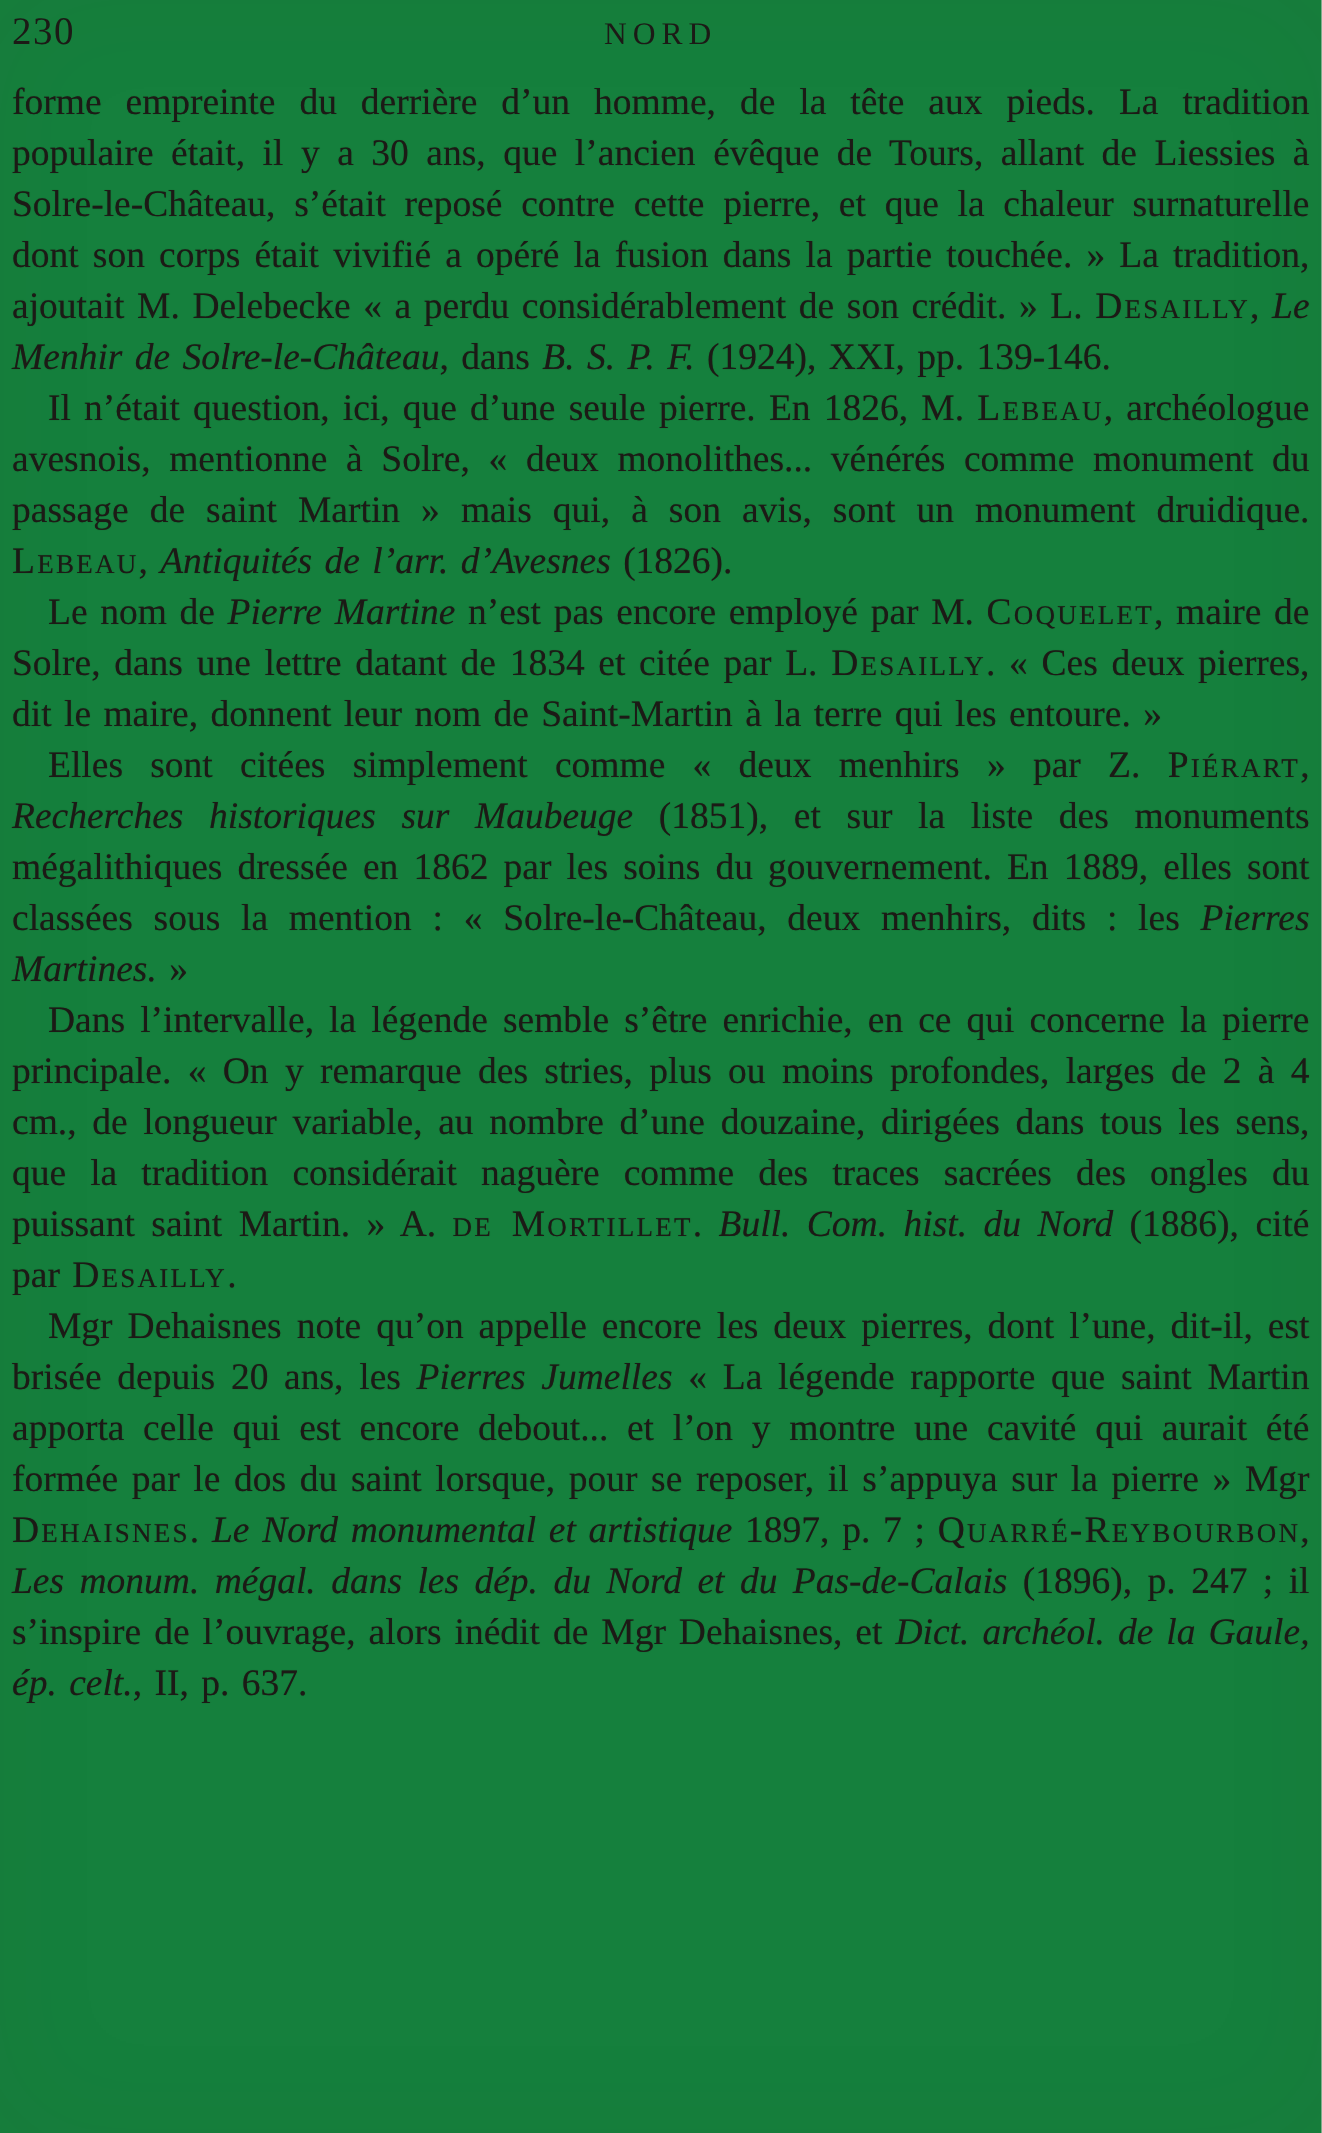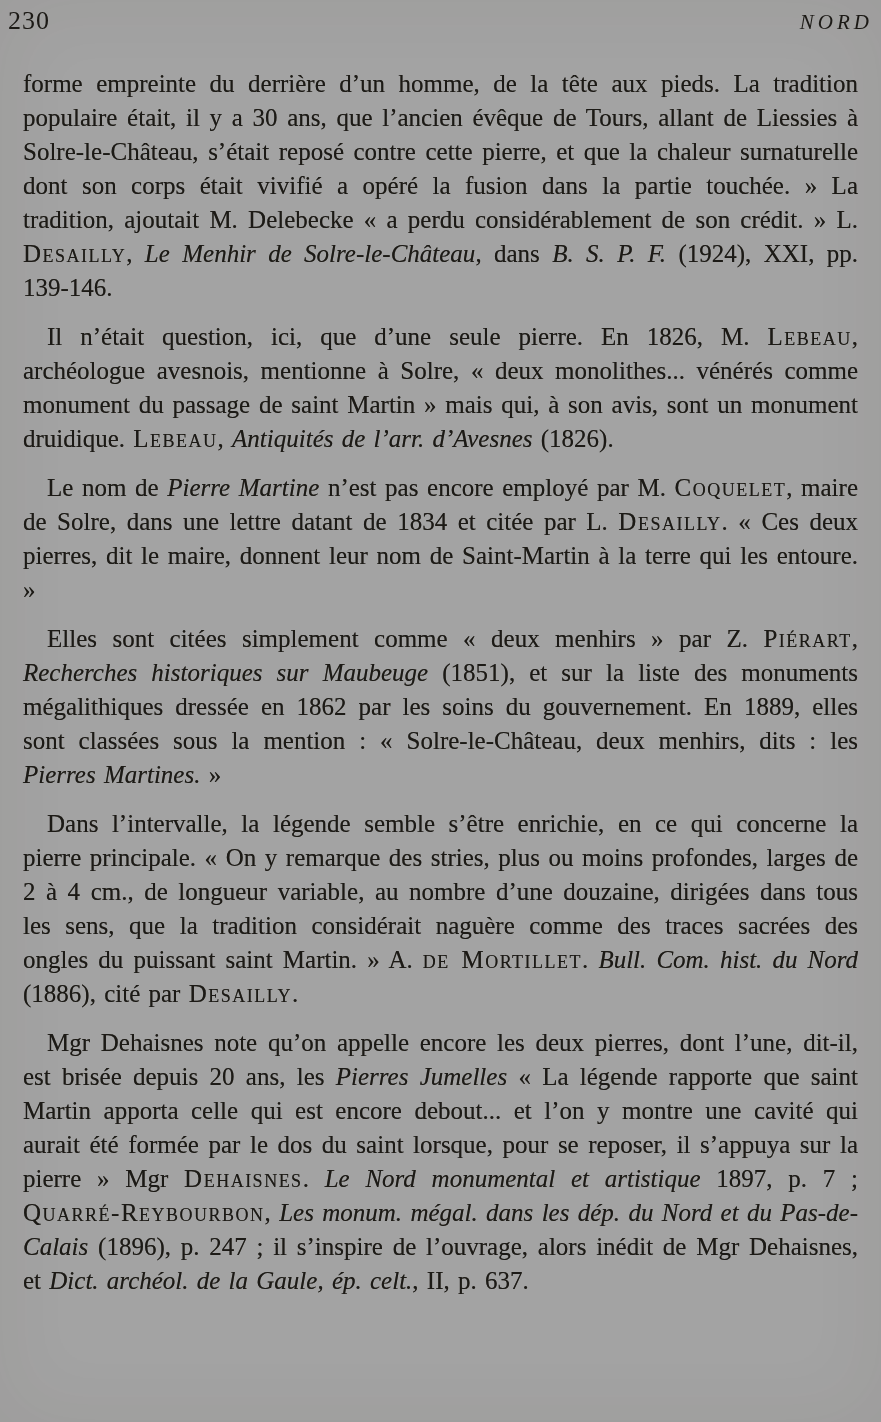--- a/index.html
+++ b/index.html
@@ -5,55 +5,54 @@
   html, body {
     margin: 0;
     padding: 0;
     background: #d8d6d2;
   }
   .page {
     position: relative;
     width: 881px;
     height: 1422px;
     margin: 0 auto;
-    background: #a3a3a3;
+    background: #15803d;
     color: #1c1a16;
     font-family: "Liberation Serif", "DejaVu Serif", serif;
     box-sizing: border-box;
     padding: 6px 8px 0 8px;
     overflow: hidden;
     box-shadow: inset 0 0 80px rgba(60,50,30,0.06);
   }
   .page-header {
     position: relative;
     height: 46px;
   }
   .page-number {
     position: absolute;
     left: 0;
     top: 0;
     font-size: 26px;
     letter-spacing: 1px;
   }
   .running-title {
-    text-align: right;
+    text-align: center;
     font-size: 21px;
     letter-spacing: 4px;
     padding-top: 4px;
-    font-style: italic;
   }
   .page-body {
     font-size: 25px;
     line-height: 34px;
     text-align: justify;
     word-spacing: 2px;
     text-shadow: 0 0 0.5px rgba(30,25,15,0.55);
   }
   .para {
-    margin: 15px;
+    margin: 0;
   }
   .para.indent {
     text-indent: 24px;
   }
   .seg-normal { font-style: normal; }
   .seg-italic { font-style: italic; }
   .seg-smallcaps {
     font-variant: small-caps;
     letter-spacing: 1.5px;
   }

